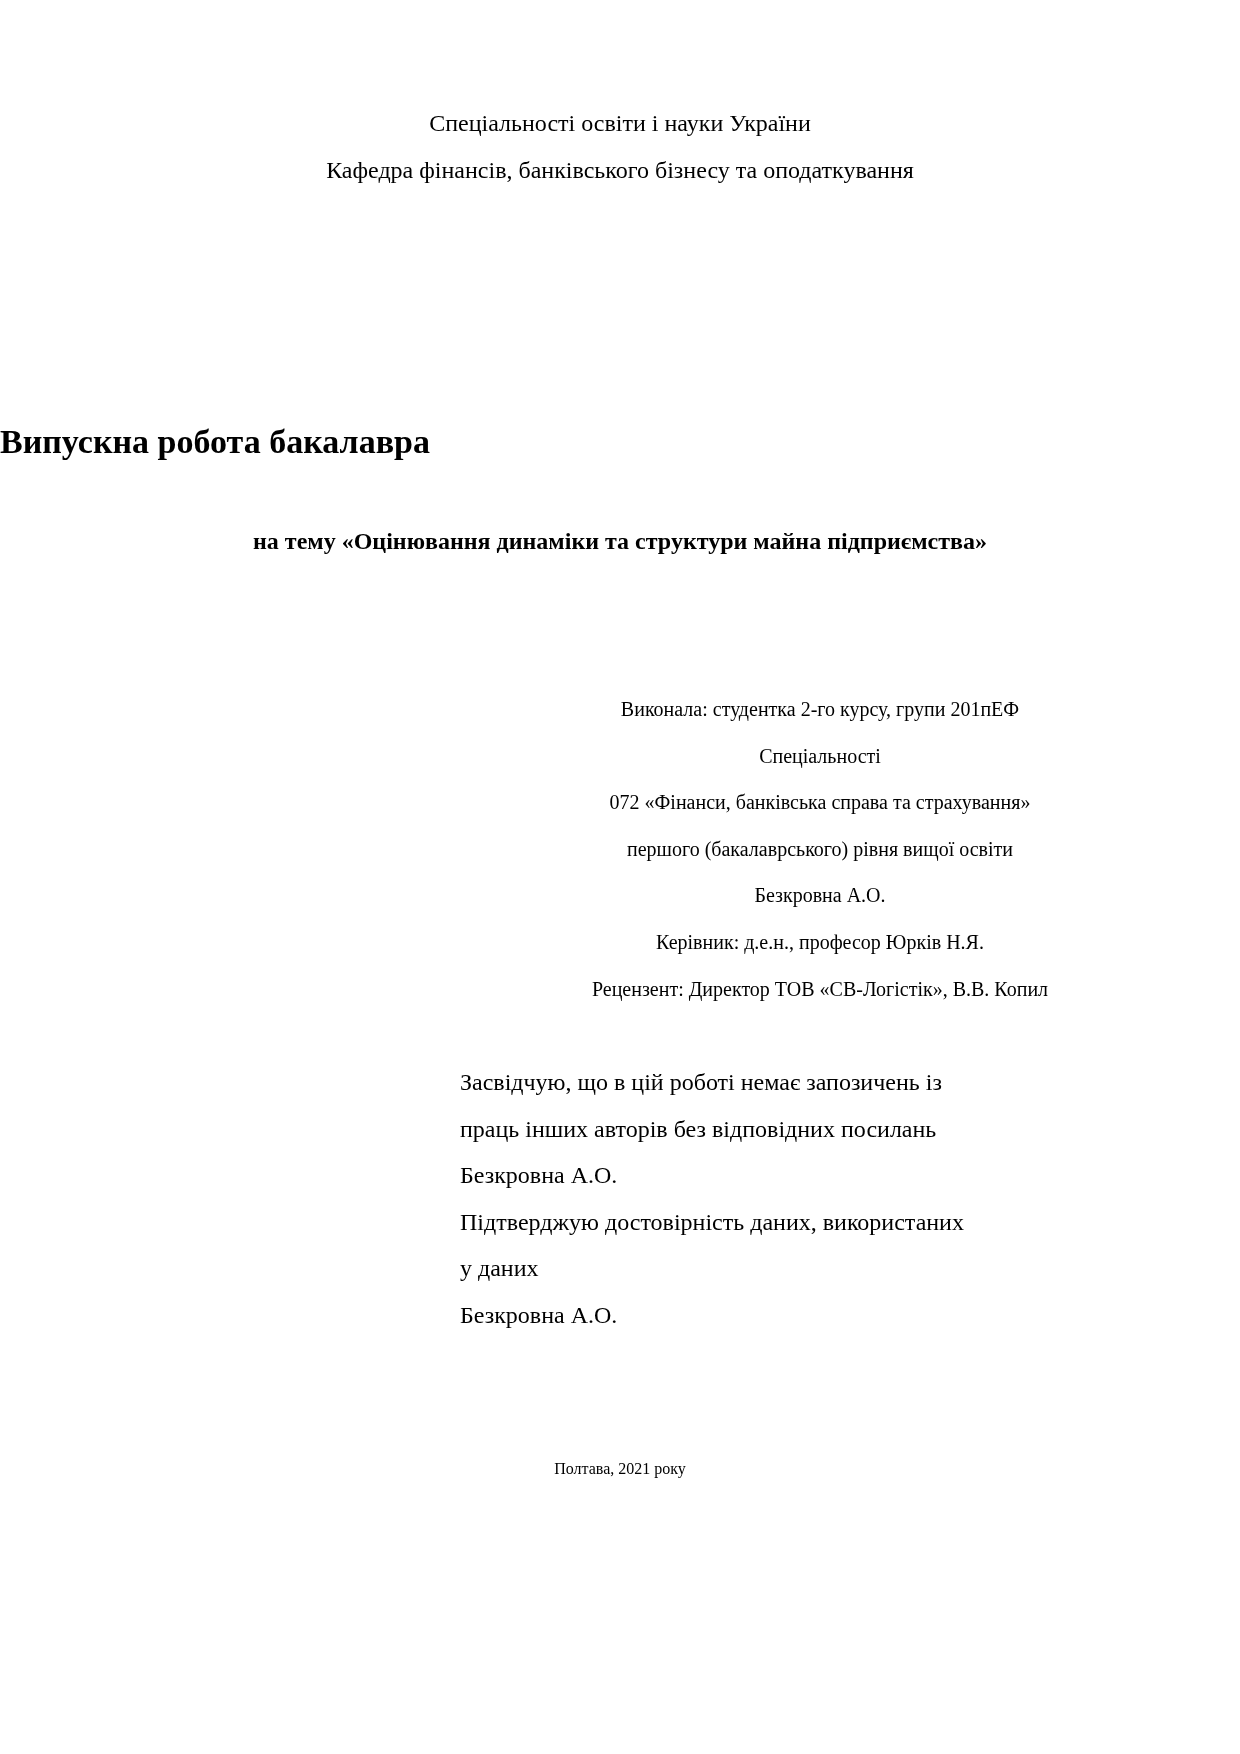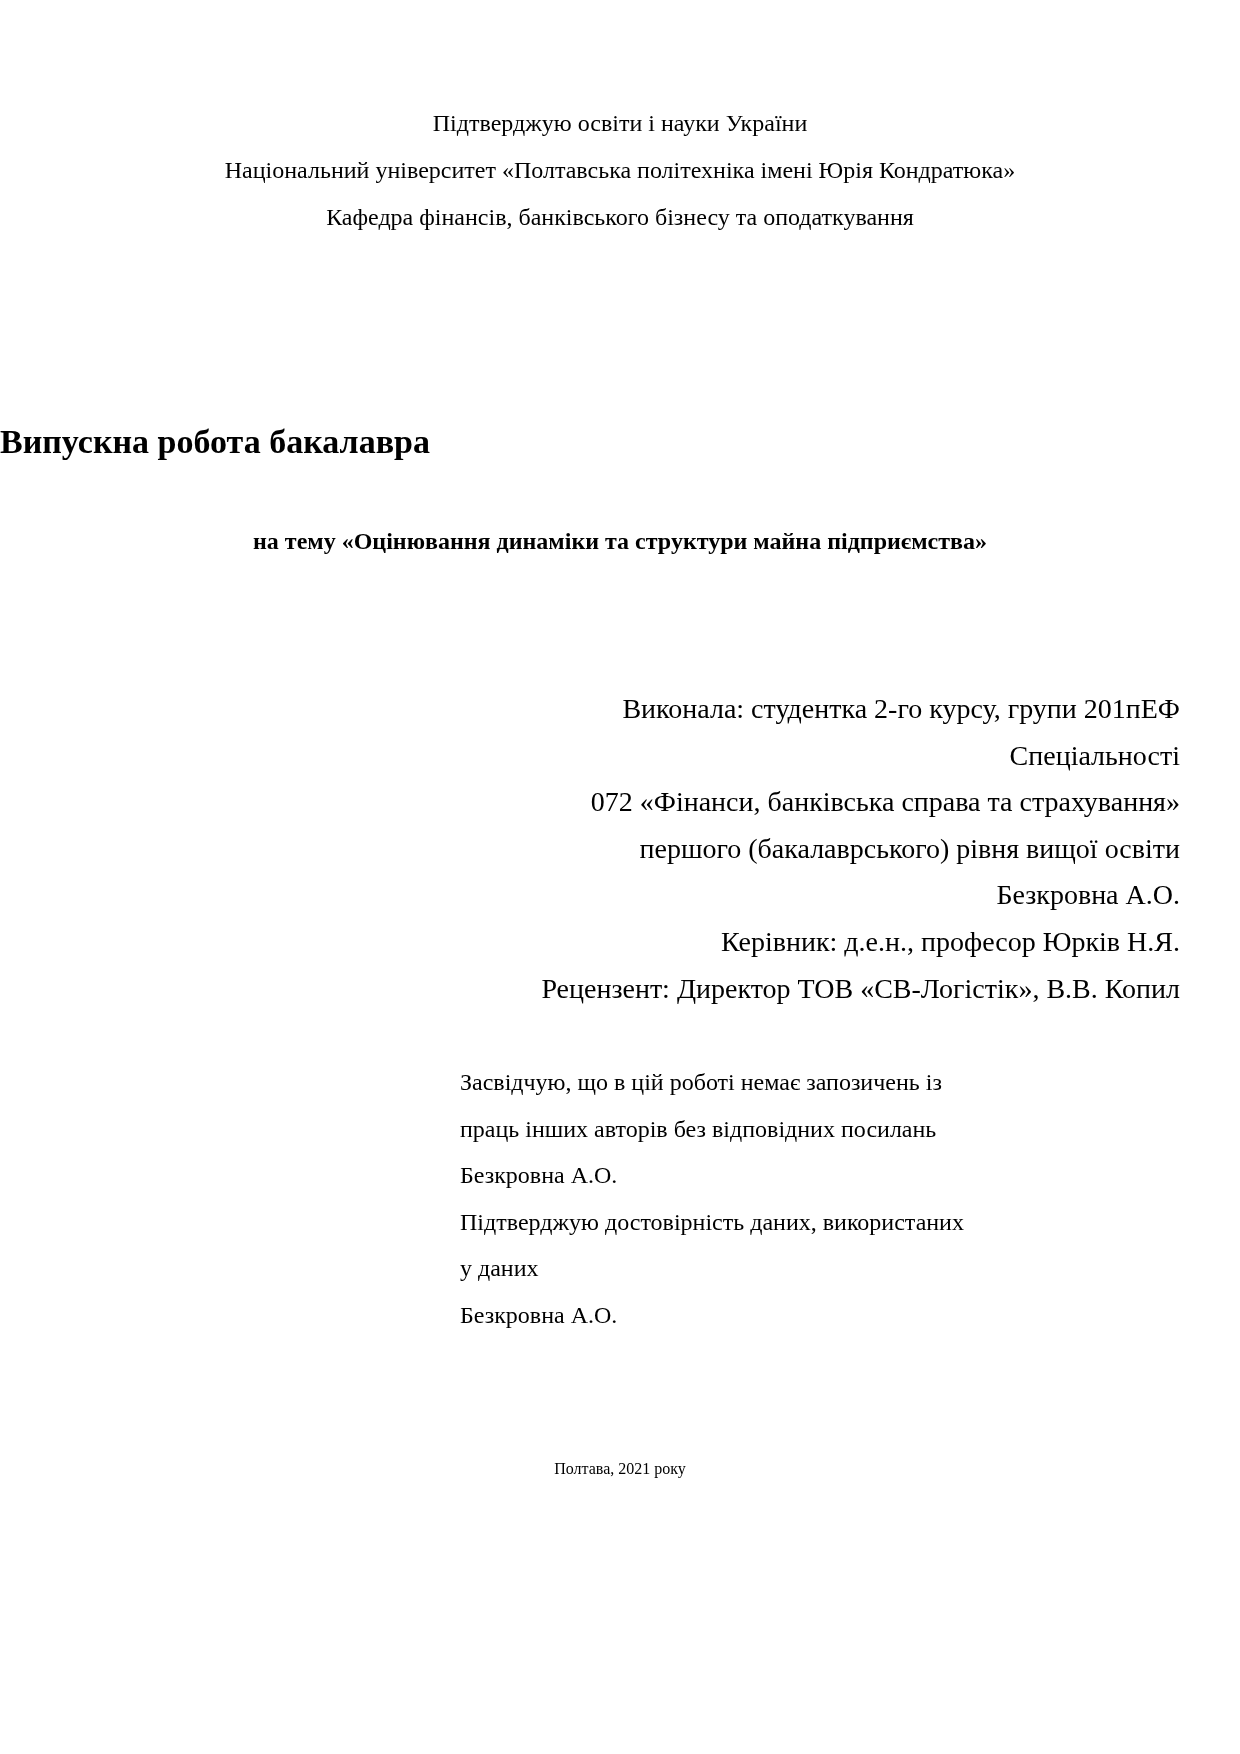--- a/index.html
+++ b/index.html
@@ -43,22 +43,22 @@
       text-align: center;
       font-size: 24px;
       font-weight: bold;
       line-height: 34px;
     }
     .author-block {
       position: absolute;
       top: 686px;
       left: 460px;
       right: 60px;
-      text-align: right;
-      font-size: 28px;
+      text-align: center;
+      font-size: 20px;
       line-height: 46.6px;
     }
     .attestation-block {
       position: absolute;
       top: 1059px;
       left: 460px;
       right: 60px;
       text-align: left;
       font-size: 24px;
       line-height: 46.6px;
@@ -75,22 +75,21 @@
     .text-line {
       white-space: nowrap;
     }
   </style>
 </head>
 <body>
 
 <div class="page">
 
   <div class="header-block">
-    <div class="text-line">Підтверджую освіти і науки України</div>
-    <div class="text-line">Національний університет «Полтавська політехніка імені Юрія Кондратюка»</div>
+    <div class="text-line">Спеціальності освіти і науки України</div>
     <div class="text-line">Кафедра фінансів, банківського бізнесу та оподаткування</div>
   </div>
 
   <div class="doc-title">Випускна робота бакалавра</div>
 
   <div class="doc-subtitle">на тему «Оцінювання динаміки та структури майна підприємства»</div>
 
   <div class="author-block">
     <div class="text-line">Виконала: студентка 2-го курсу, групи 201пЕФ</div>
     <div class="text-line">Спеціальності</div>

